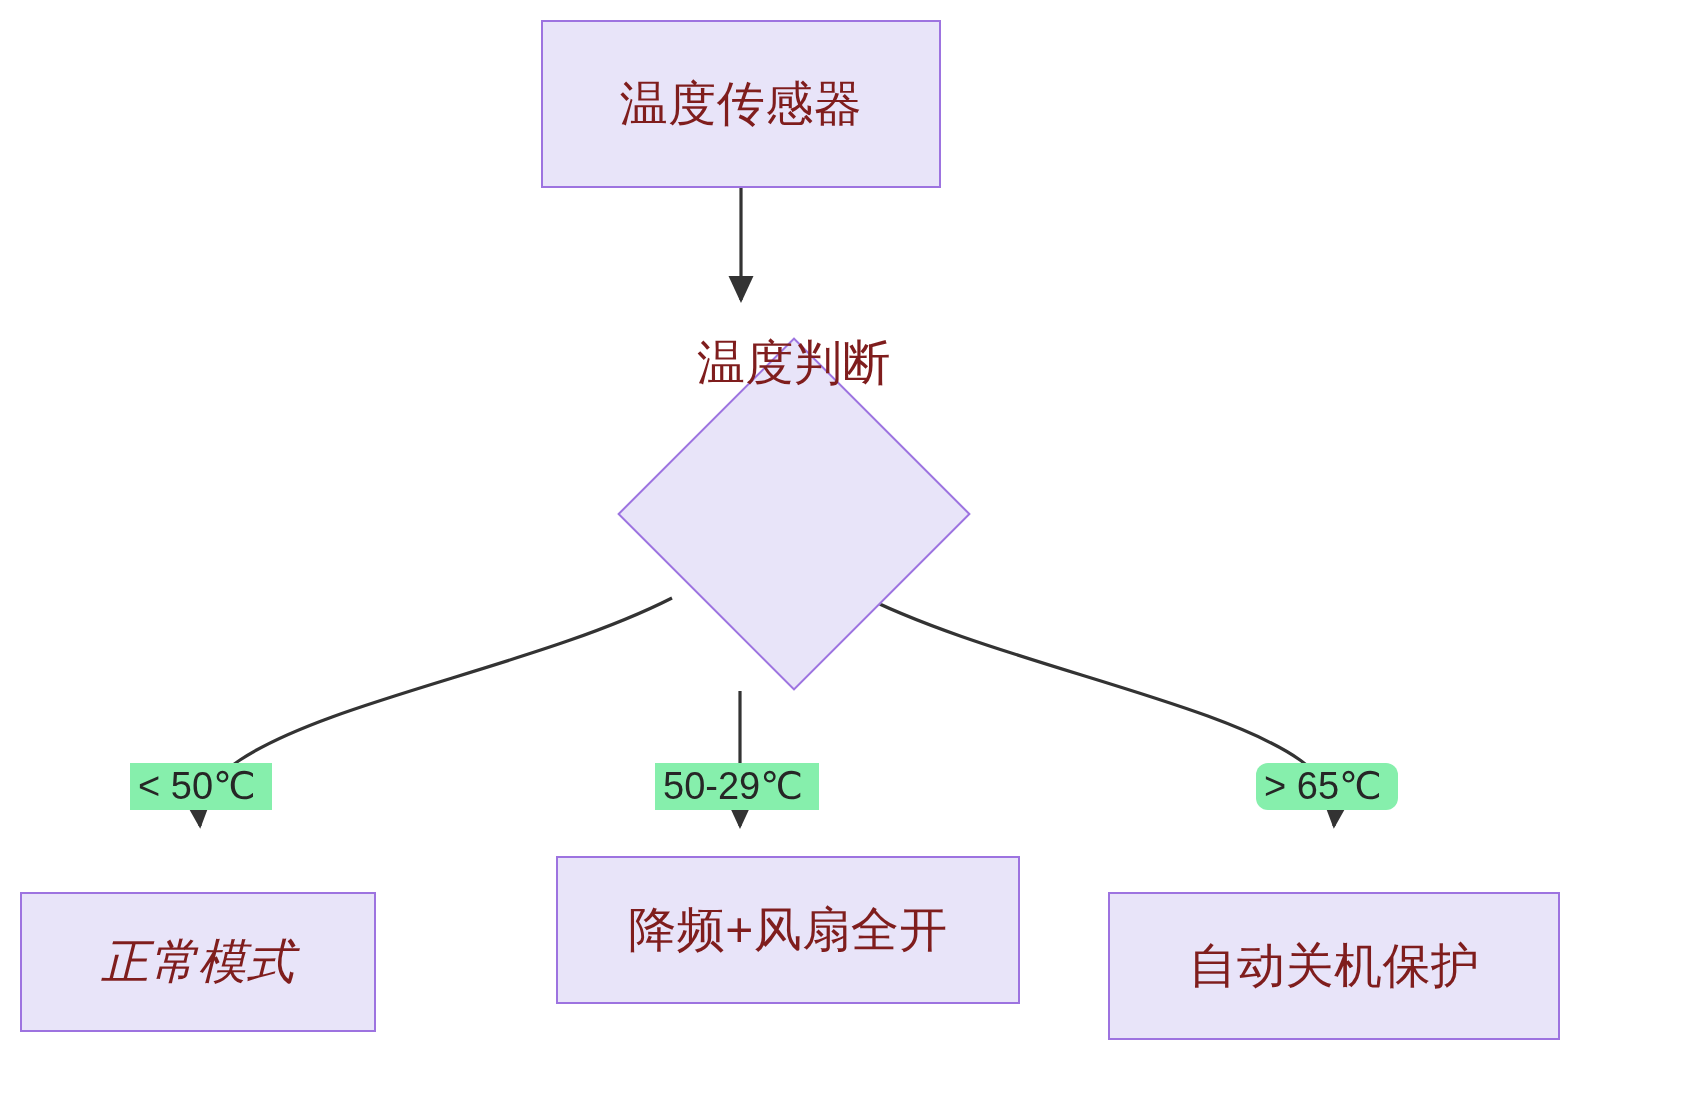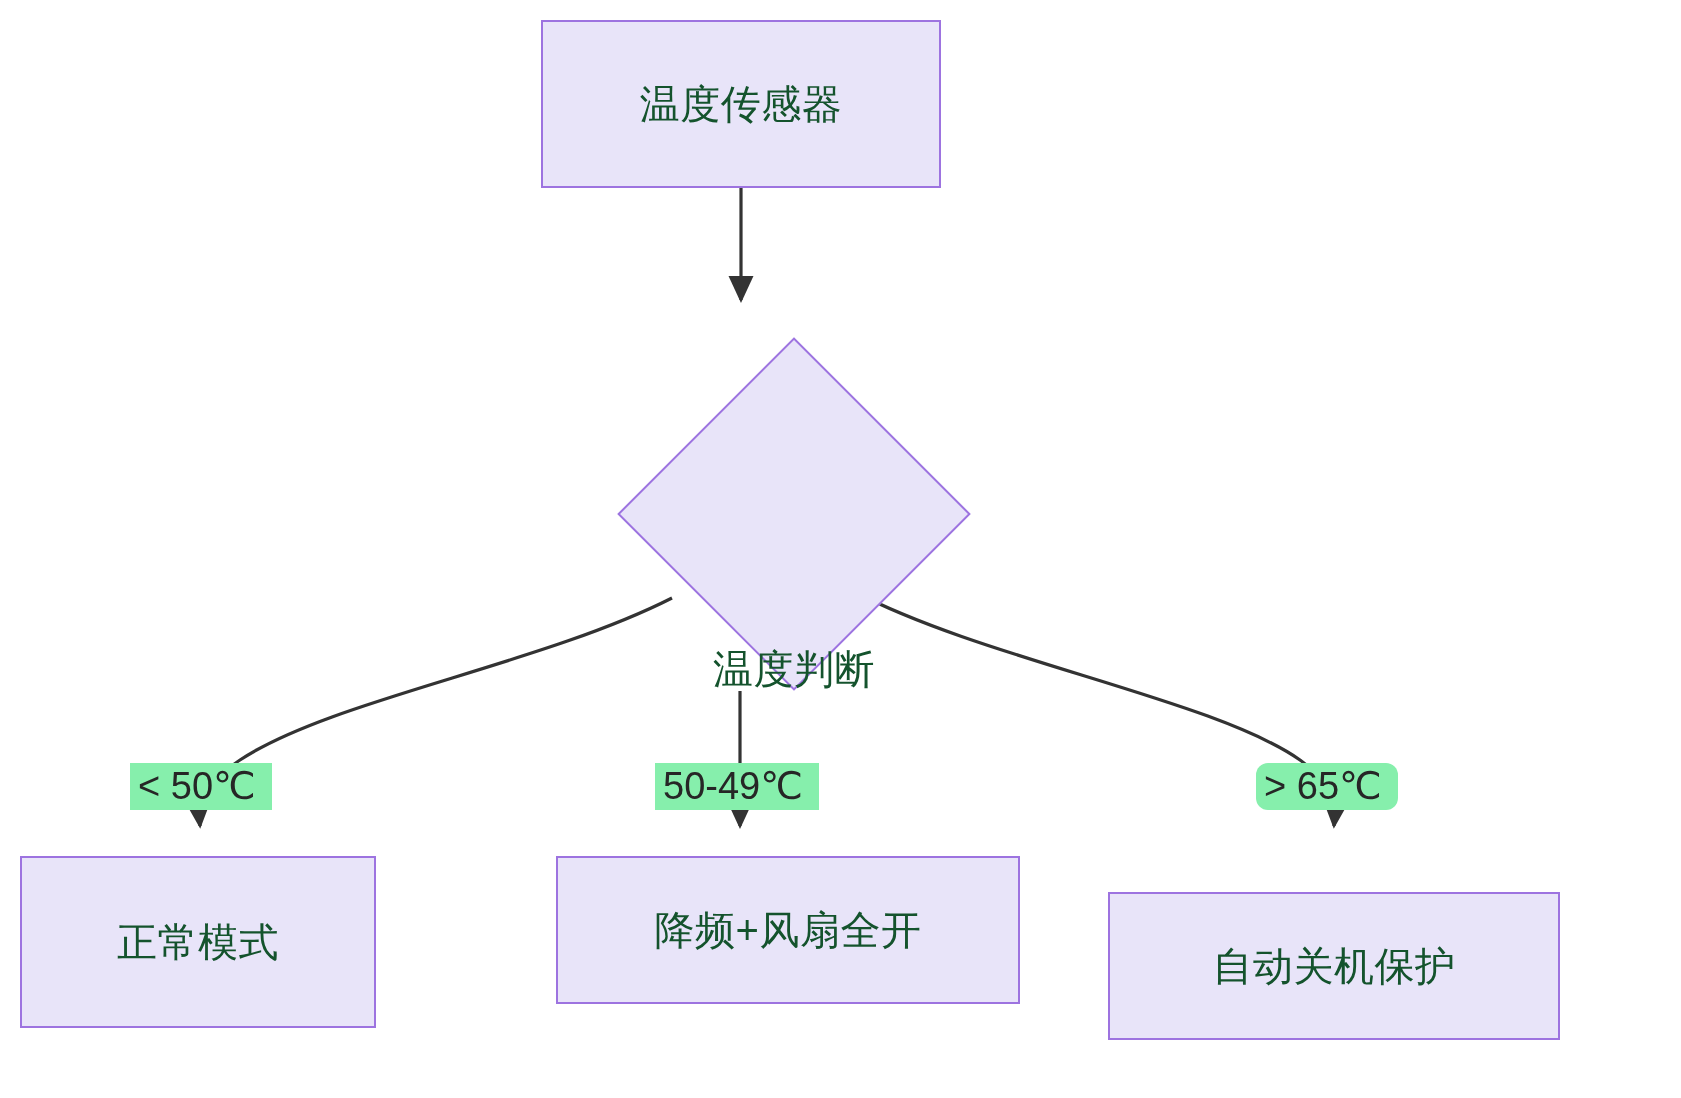--- a/index.html
+++ b/index.html
@@ -31,44 +31,44 @@
     position: absolute;
     box-sizing: border-box;
     display: flex;
     align-items: center;
     justify-content: center;
     background: #e8e4f9;
     border: 2.5px solid #9d73e0;
     color: #262626;
   }
   .node-label {
-    font-size: 40px;
+    font-size: 48px;
     line-height: 1.1;
-    color: #14532d;
+    color: #7f1d1d;
     white-space: nowrap;
     letter-spacing: 0.5px;
   }
   
   #node-sensor {
     left: 541px;
     top: 20px;
     width: 400px;
     height: 168px;
   }
   
   #node-decision {
     position: absolute;
     left: 617px;
     top: 337px;
     width: 354px;
     height: 354px;
     background: none;
     border: none;
     display: flex;
-    align-items: flex-end;
+    align-items: flex-start;
     justify-content: center;
   }
   #node-decision .diamond-shape {
     position: absolute;
     left: 50%;
     top: 50%;
     width: 250px;
     height: 250px;
     margin-left: -125px;
     margin-top: -125px;
@@ -77,23 +77,24 @@
     transform: rotate(45deg);
     box-sizing: border-box;
   }
   #node-decision .node-label {
     position: relative;
     z-index: 2;
   }
   
   #node-normal {
     left: 20px;
-    top: 856px;
+    top: 892px;
     width: 356px;
-    height: 172px;
+    height: 140px;
+    font-style: italic;
   }
   #node-throttle {
     left: 508px;
     top: 856px;
     width: 464px;
     height: 148px;
     margin-left: 48px;
   }
   #node-shutdown {
     left: 1108px;
@@ -158,21 +159,21 @@
     <span class="node-label">温度传感器</span>
   </div>
 
   <div id="node-decision">
     <div class="diamond-shape"></div>
     <span class="node-label">温度判断</span>
   </div>
 
   <div class="edge-label" id="edge-label-low">&lt; 50℃</div>
 
-  <div class="edge-label" id="edge-label-mid">50-49℃</div>
+  <div class="edge-label" id="edge-label-mid">50-29℃</div>
 
   <div class="edge-label" id="edge-label-high">&gt; 65℃</div>
 
   <div class="node" id="node-normal">
     <span class="node-label">正常模式</span>
   </div>
 
   <div class="node" id="node-throttle">
     <span class="node-label">降频+风扇全开</span>
   </div>

